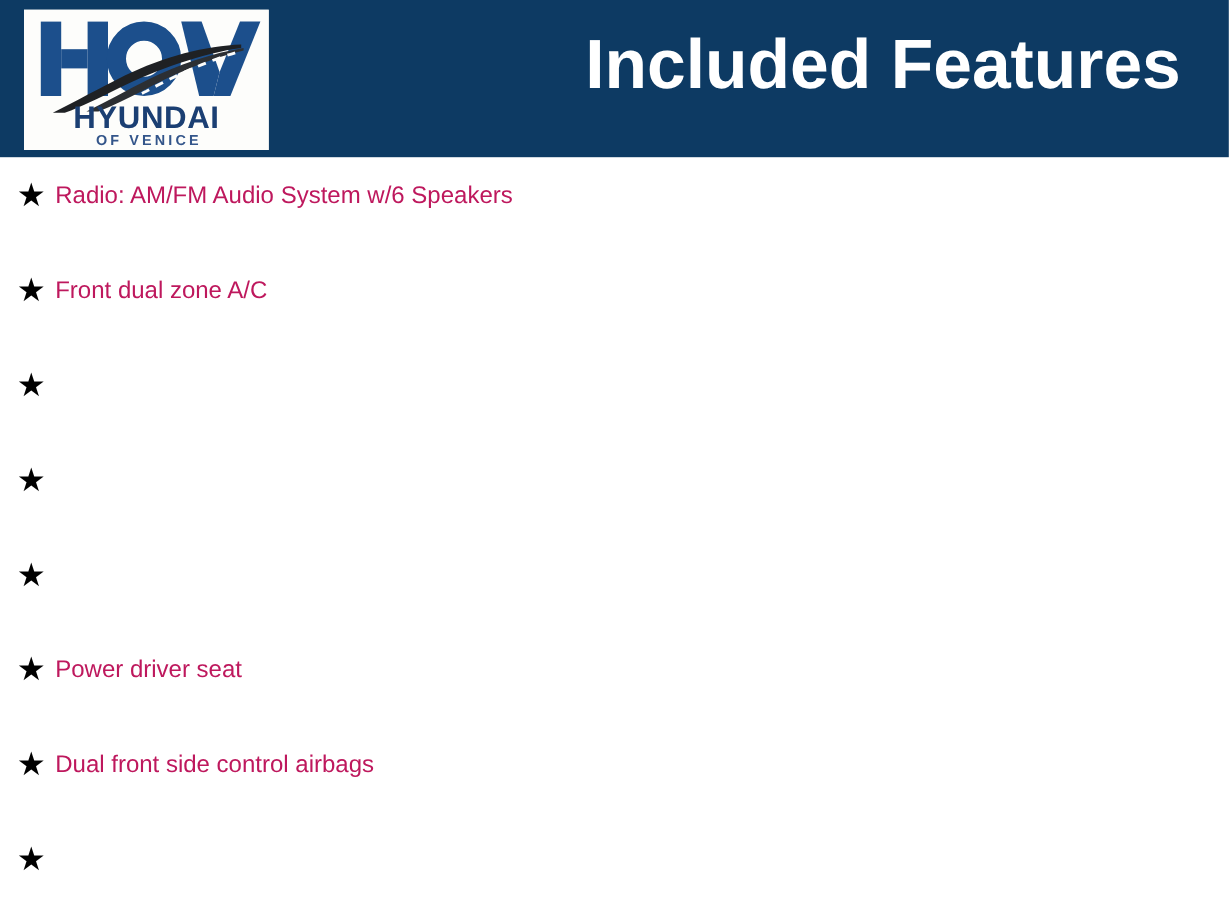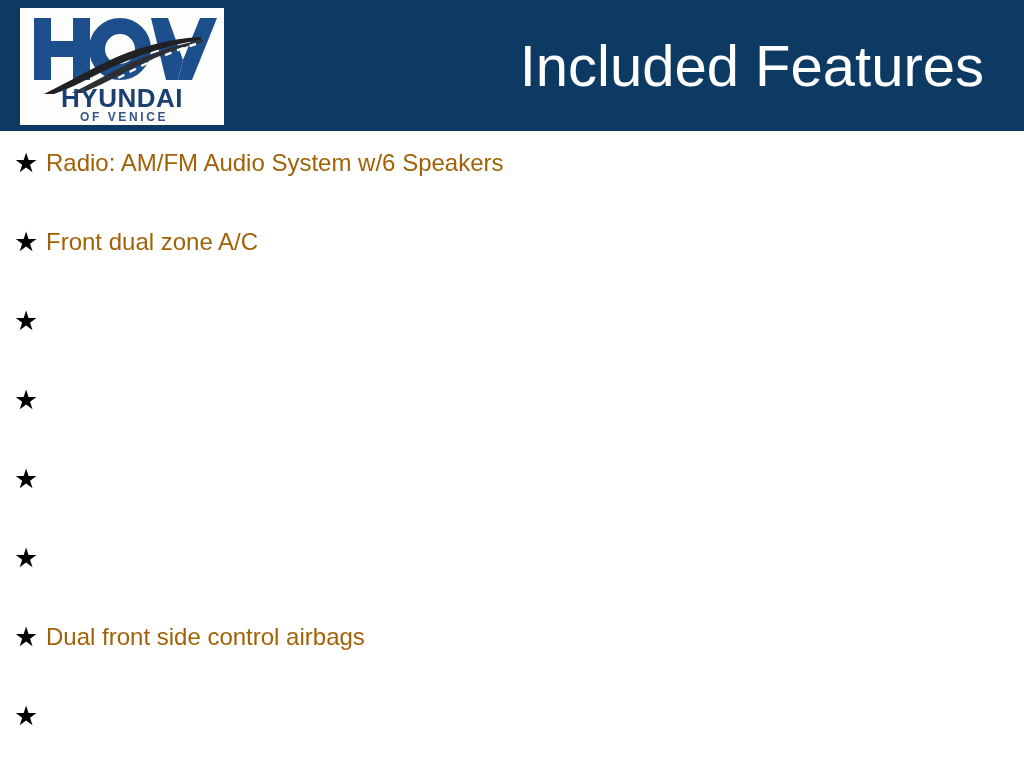--- a/index.html
+++ b/index.html
@@ -30,25 +30,25 @@
     top: 0;
     width: 1024px;
     height: 131px;
     background: #0d3a63;
     box-sizing: border-box;
   }
 
   .slide-title {
     position: absolute;
     right: 40px;
-    top: 28px;
+    top: 16px;
     font-size: 58px;
     line-height: 76px;
     color: #ffffff;
-    font-weight: normal;
+    font-weight: bold;
     letter-spacing: 0px;
     white-space: nowrap;
     margin: 0;
   }
 
   
   .logo-box {
     position: absolute;
     left: 20px;
     top: 8px;
@@ -97,23 +97,23 @@
     display: inline-block;
     width: 32px;
     font-size: 27px;
     line-height: 34px;
     color: #000000;
     text-align: left;
     flex: 0 0 auto;
   }
 
   .feature-text {
-    font-size: 24px;
+    font-size: 20px;
     line-height: 38px;
-    color: #a16207;
+    color: #be185d;
     font-weight: normal;
     flex: 0 0 auto;
   }
 
   .item-0 { top: 9px;   }
   .item-1 { top: 88px;  }
   .item-2 { top: 167px; }
   .item-3 { top: 246px; }
   .item-4 { top: 325px; }
   .item-5 { top: 404px; }
@@ -178,20 +178,21 @@
       <span class="bullet-star">★</span>
     </li>
     <li class="feature-item item-3">
       <span class="bullet-star">★</span>
     </li>
     <li class="feature-item item-4">
       <span class="bullet-star">★</span>
     </li>
     <li class="feature-item item-5">
       <span class="bullet-star">★</span>
+      <span class="feature-text">Power driver seat</span>
     </li>
     <li class="feature-item item-6">
       <span class="bullet-star">★</span>
       <span class="feature-text">Dual front side control airbags</span>
     </li>
     <li class="feature-item item-7">
       <span class="bullet-star">★</span>
     </li>
   </ul>
 

